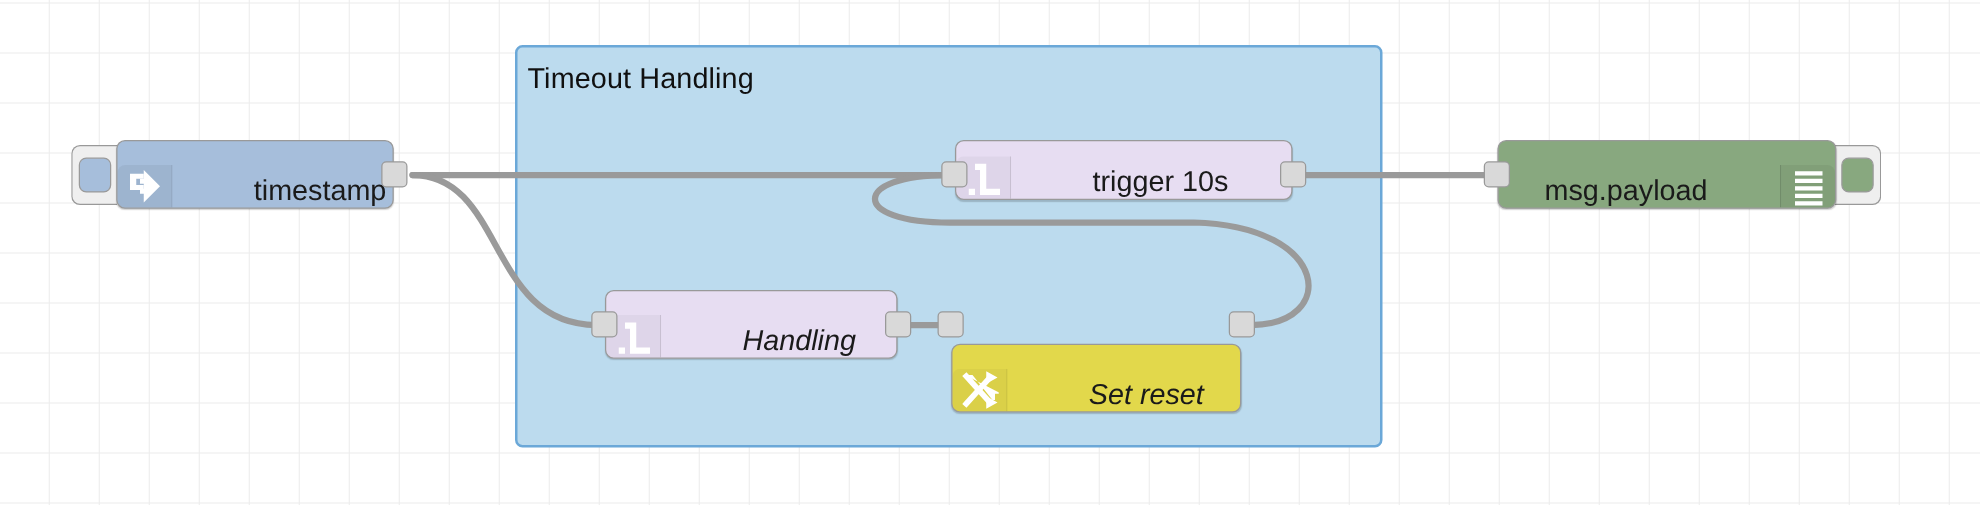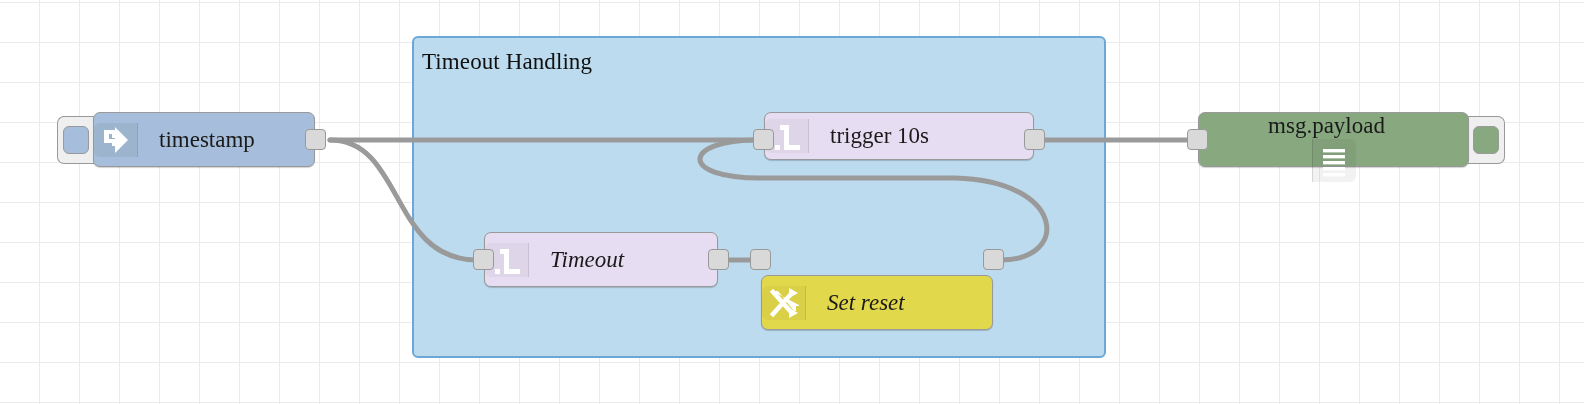--- a/index.html
+++ b/index.html
@@ -11,21 +11,21 @@
     position: relative;
     width: 1584px;
     height: 404px;
     overflow: hidden;
     background-color: #ffffff;
     background-image:
       linear-gradient(to right, #ebebeb 1px, transparent 1px),
       linear-gradient(to bottom, #ebebeb 1px, transparent 1px);
     background-size: 40px 40px;
     background-position: -1px 2px;
-    font-family: Liberation Serif, serif;
+    font-family: Liberation Sans, sans-serif;
   }
   #wire-layer {
     position: absolute;
     left: 0; top: 0;
     width: 1584px;
     height: 404px;
     pointer-events: none;
   }
 
   
@@ -42,24 +42,25 @@
     color: #101010;
     letter-spacing: 0.1px;
     white-space: nowrap;
   }
 
   
   .node {
     position: absolute;
     box-sizing: border-box;
     display: flex;
-    align-items: center;
+    align-items: flex-end;
     border: 1px solid #999999;
     border-radius: 7px;
     box-shadow: 0 1px 1px rgba(0,0,0,0.18);
+    gap: 44px;
   }
   .node-icon-box {
     width: 43px;
     flex: 0 0 43px;
     display: flex;
     align-items: center;
     justify-content: center;
     border-right: 1px solid rgba(0,0,0,0.10);
     border-top-left-radius: 6px;
     border-bottom-left-radius: 6px;
@@ -76,21 +77,21 @@
   .node-label.italic { font-style: italic; }
   .node-label.right { justify-content: flex-end; padding-right: 14px; }
 
   
   .node.inject  { background: #a6bedb; }
   .node.inject .node-icon-box  { background: rgba(0,0,0,0.05); }
   .node.trigger { background: #e7ddf2; }
   .node.trigger .node-icon-box { background: rgba(0,0,0,0.035); }
   .node.change  { background: #e2d84b; }
   .node.change .node-icon-box  { background: rgba(0,0,0,0.035); }
-  .node.debug   { background: #88a87f; flex-direction: column; }
+  .node.debug   { background: #88a87f; }
   .node.debug .node-icon-box   { background: rgba(0,0,0,0.05); }
 
   
   .port {
     position: absolute;
     width: 21px;
     height: 21px;
     box-sizing: border-box;
     background: #d9d9d9;
     border: 1px solid #999999;
@@ -175,21 +176,21 @@
         <div class="node-label pad-left">trigger 10s</div>
       </div>
       <div class="port" style="left: 753px; top: 129px;"></div>
       <div class="port" style="left: 1024px; top: 129px;"></div>
       <div class="node trigger" style="left: 484px; top: 232px; width: 234px; height: 55px; background: rgb(231, 221, 242);">
         <div class="node-icon-box">
           <svg class="icon-svg" width="30" height="34" viewBox="0 0 30 34">
             <path d="M3 26 h5 v-20 h9 v20 h11 v5 h-16 v-20 h-4 v20 h-5 z" fill="#ffffff"></path>
           </svg>
         </div>
-        <div class="node-label italic pad-left">Timeout</div>
+        <div class="node-label italic pad-left">Handling</div>
       </div>
       <div class="port" style="left: 473px; top: 249px;"></div>
       <div class="port" style="left: 708px; top: 249px;"></div>
       <div class="node change" style="left: 761px; top: 232px; width: 232px; height: 55px; background: rgb(226, 216, 75); margin-top: 43px;">
         <div class="node-icon-box">
           <svg class="icon-svg" width="30" height="34" viewBox="0 0 30 34">
             <path d="M3 5 h6 l16 20 h2 v-5 l5 0 z" fill="#ffffff"></path>
             <path d="M4 6 L23 27" fill="none" stroke="#ffffff" stroke-width="4.5" stroke-linecap="square" stroke-linejoin="miter"></path>
             <path d="M4 28 L23 7" fill="none" stroke="#ffffff" stroke-width="4.5" stroke-linecap="square" stroke-linejoin="miter"></path>
             <path d="M20 2 L29 7 L20 12 z" fill="#ffffff"></path>

